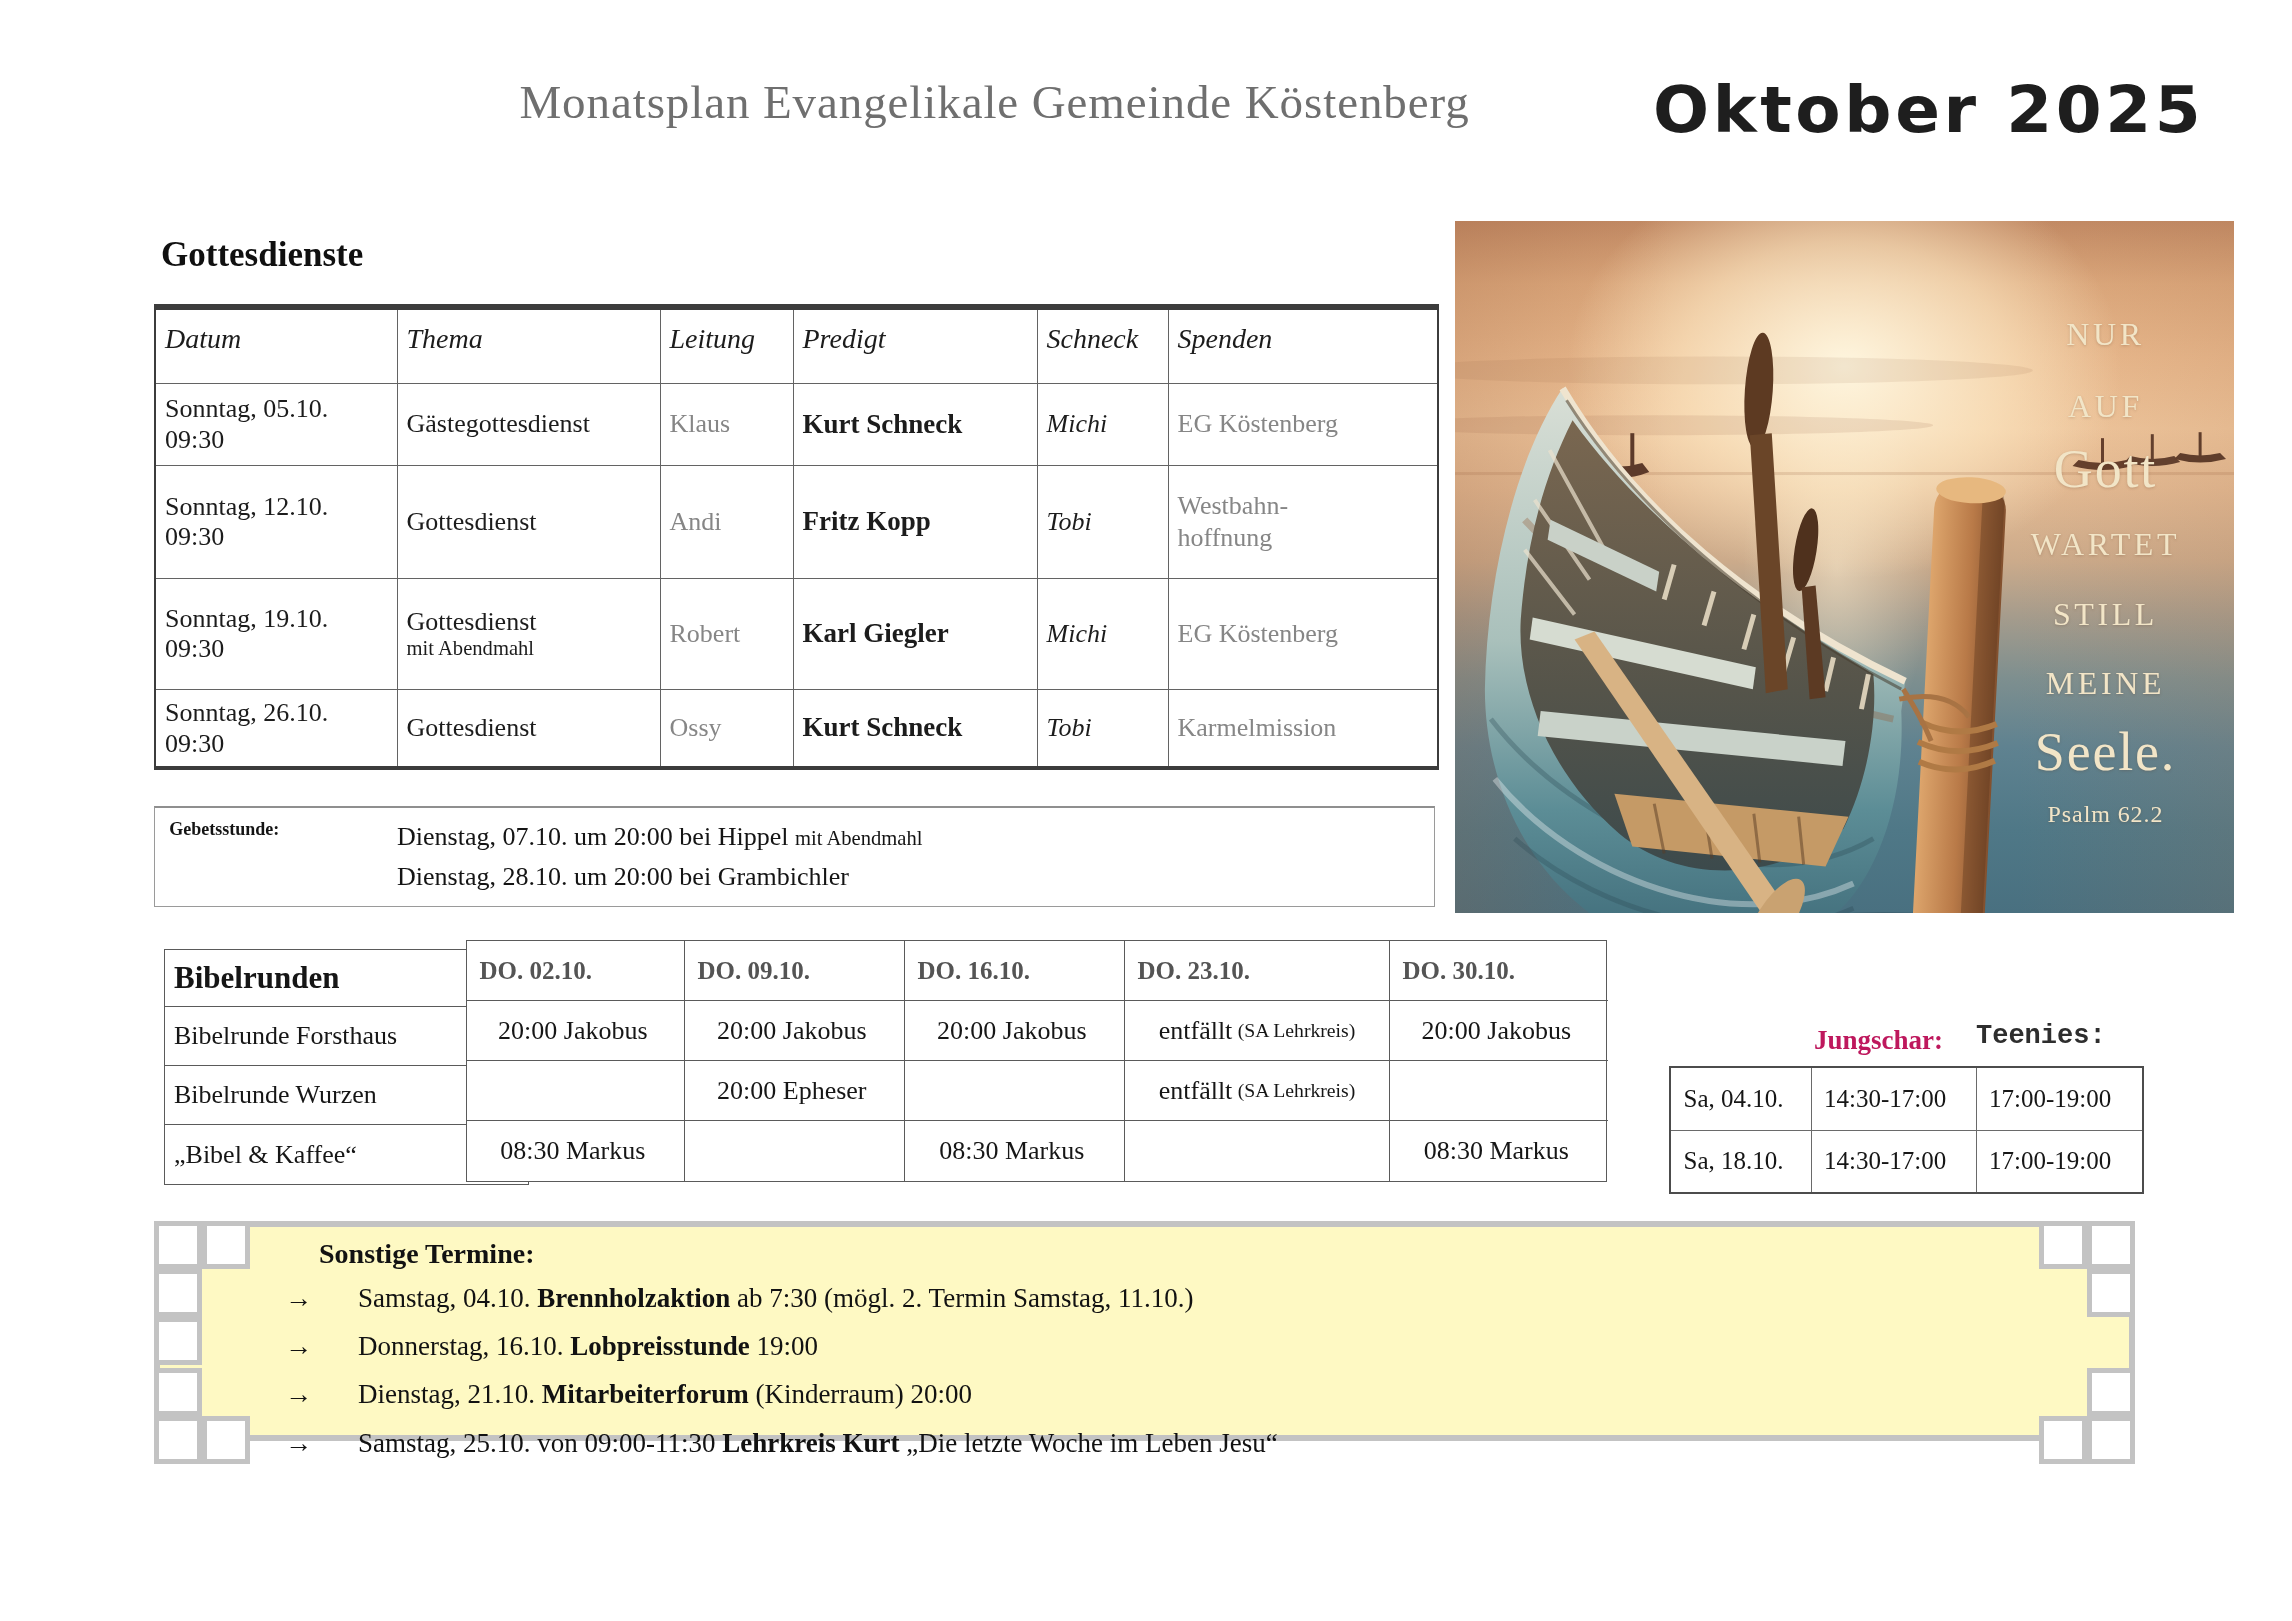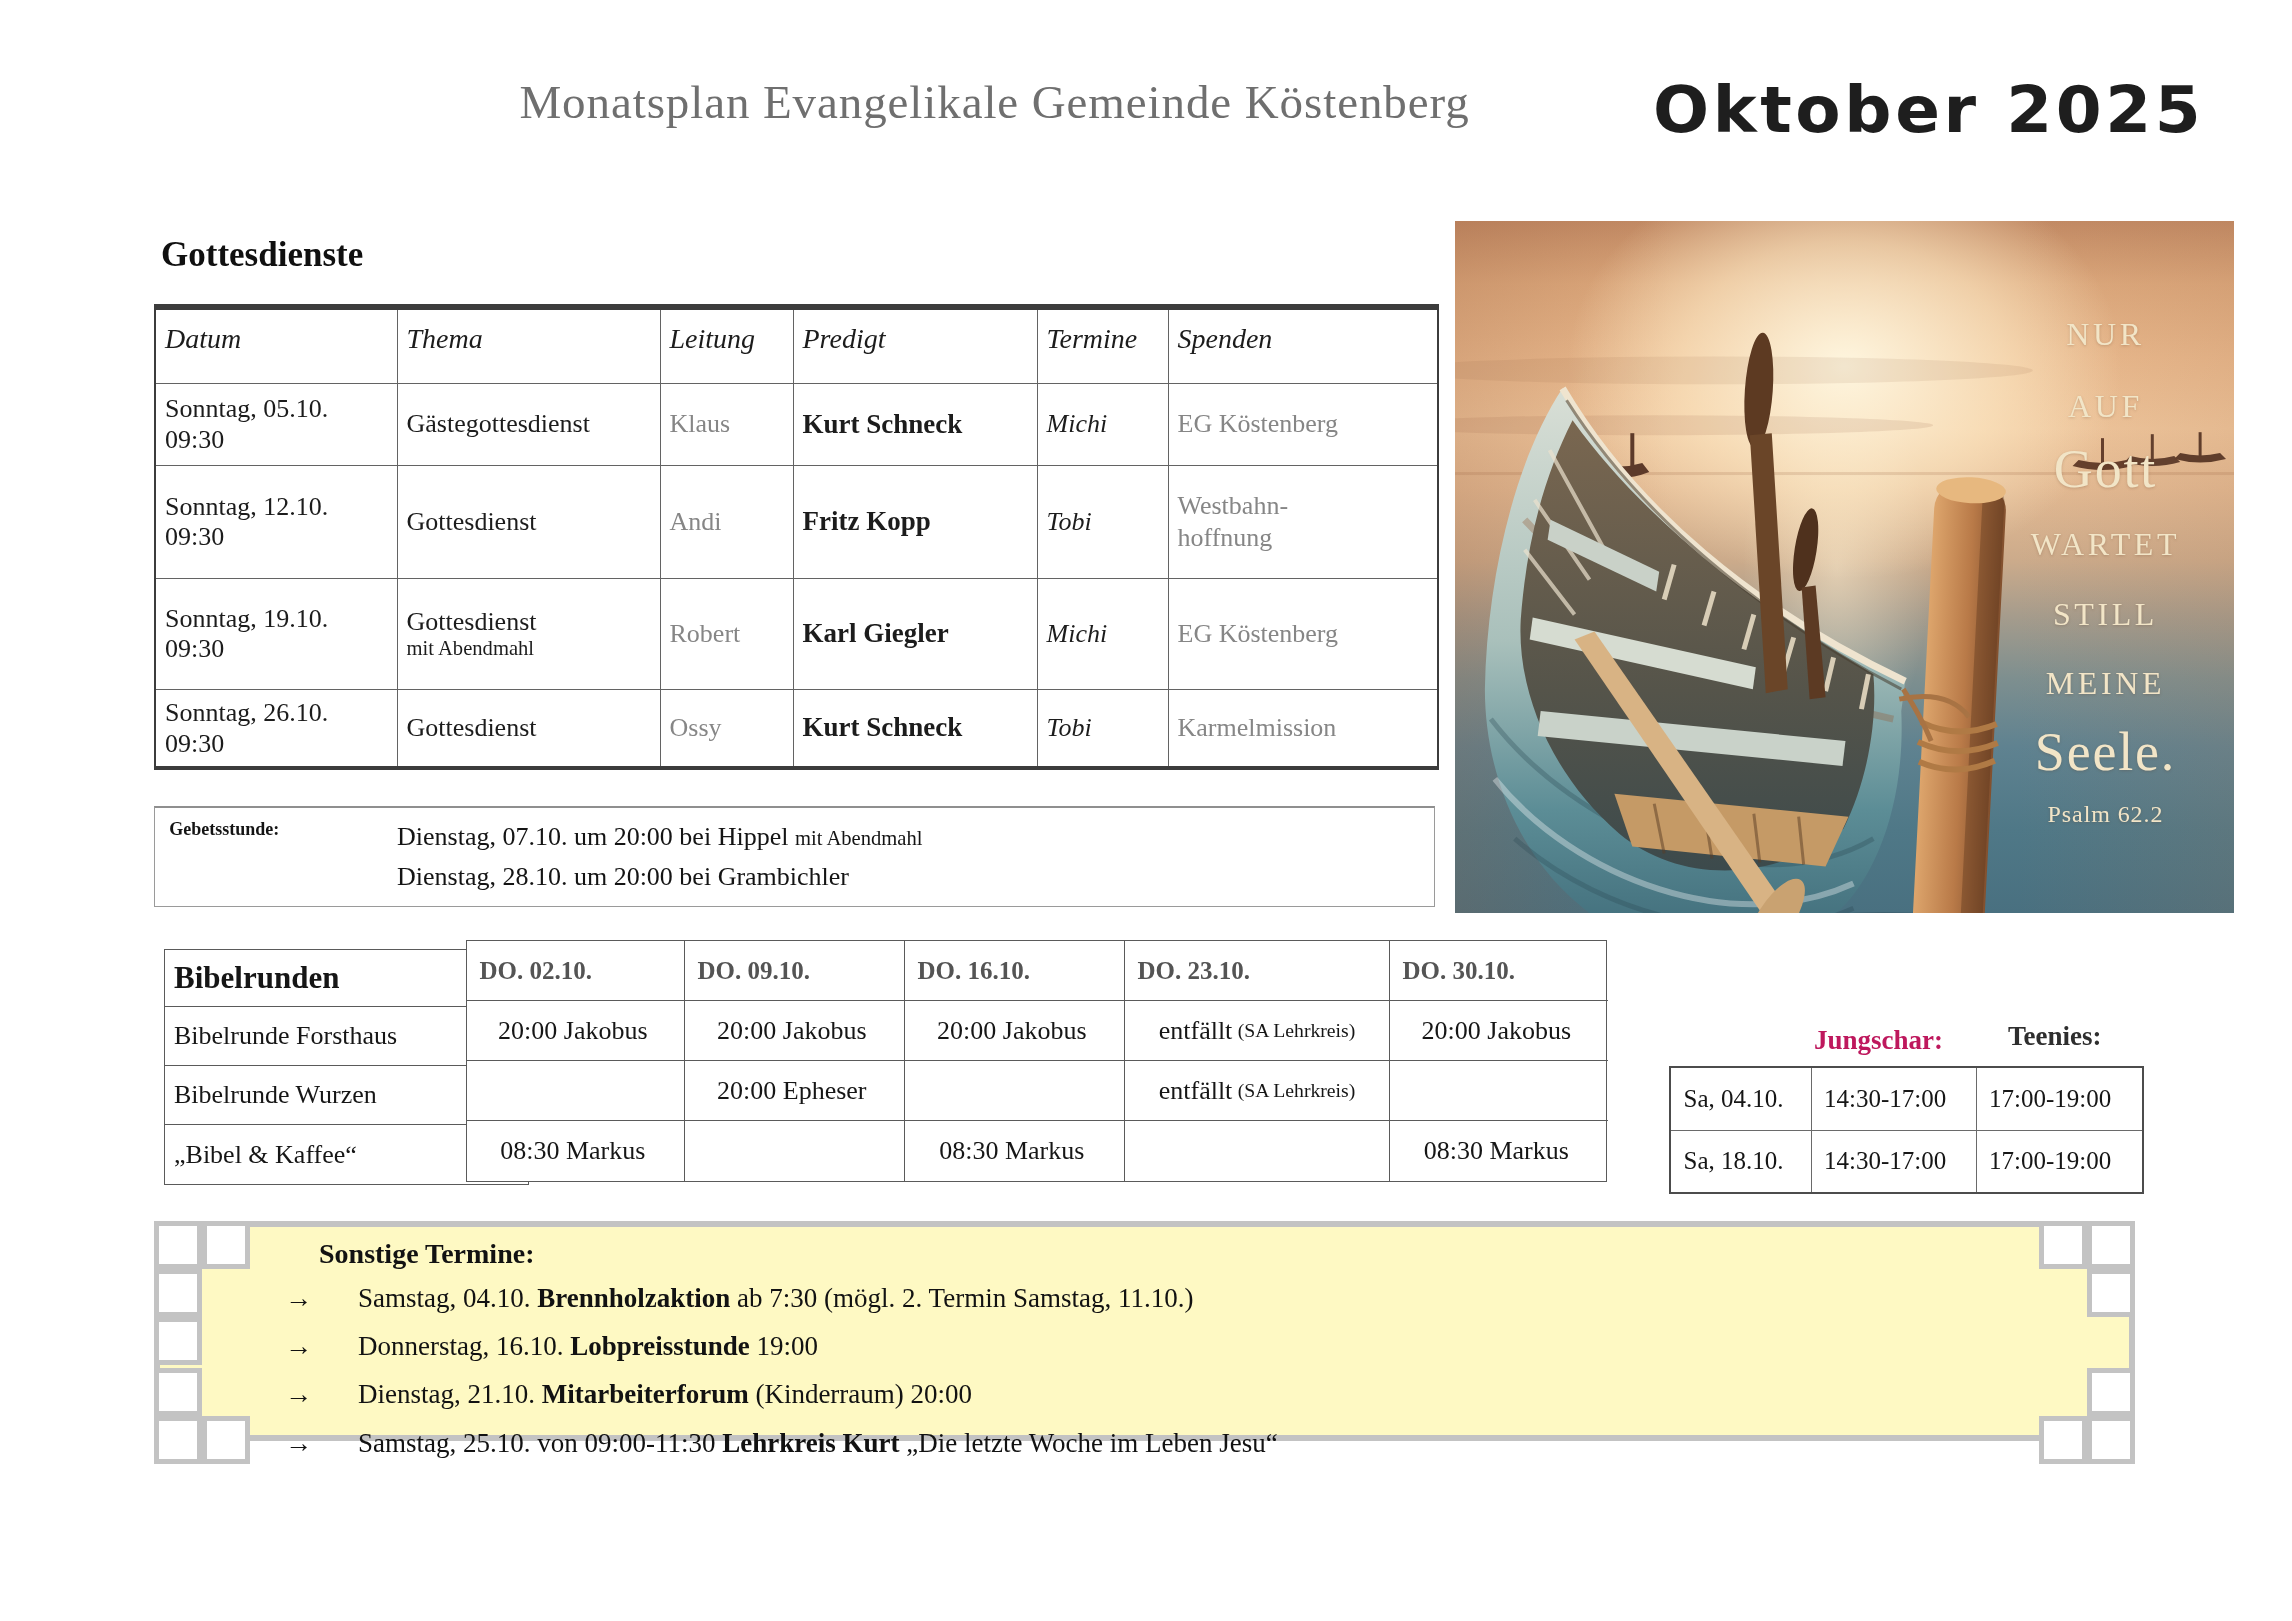--- a/index.html
+++ b/index.html
@@ -48,22 +48,22 @@
     display:flex;align-items:center;justify-content:center;}
   .bib-grid>div:nth-child(5n){border-right:none;}
   .bib-grid>div:nth-child(n+16){border-bottom:none;}
   .bib-col-head{justify-content:flex-start !important;padding-left:12.5px;font-weight:bold;font-size:25px;color:#545454;}
   .bib-cell{font-size:26px;}
   .bib-note{font-size:19.7px;margin-left:5.4px;}
 
   
   .js-label{position:absolute;left:1814px;top:1025px;font-family:"Liberation Serif",serif;
     font-weight:bold;font-size:27px;color:#be185d;}
-  .tn-label{position:absolute;left:1976px;top:1021px;font-family:Liberation Serif, serif;
-    font-weight:bold;font-size:27px;color:#2e2e2e;margin-left:32px;}
+  .tn-label{position:absolute;left:1976px;top:1021px;font-family:Liberation Mono, monospace;
+    font-weight:bold;font-size:27px;color:#2e2e2e;}
   table.jt{position:absolute;left:1669px;top:1066px;width:472px;border-collapse:collapse;table-layout:fixed;
     font-family:"Liberation Serif",serif;font-size:25px;color:#161616;border:2.7px solid #4c4c4c;}
   table.jt td{border:1.8px solid #6a6a6a;padding:0 0 0 12.5px;height:63px;vertical-align:middle;}
 
   
   .frame{position:absolute;left:154px;top:1221px;width:1981px;height:220px;
     border:6.3px solid #c3c3c3;background:#fef9c3;font-family:"Liberation Serif",serif;color:#121212;}
   .sq{position:absolute;width:48px;height:48px;background:#fff;border:5.4px solid #c3c3c3;}
   .st-heading{position:absolute;left:159px;top:10.7px;font-weight:bold;font-size:28px;}
   .st-item{position:absolute;left:125px;font-size:27px;white-space:nowrap;}
@@ -100,21 +100,21 @@
       <col style="width:244px">
       <col style="width:131px">
       <col style="width:270px">
     </colgroup>
   <thead>
     <tr style="height:76px;">
       <th>Datum</th>
       <th>Thema</th>
       <th>Leitung</th>
       <th>Predigt</th>
-      <th>Termine</th>
+      <th>Schneck</th>
       <th>Spenden</th>
     </tr>
   </thead>
   <tbody>
     <tr style="height:82px;">
       <td>
           <span class="two-line" style="display:block">Sonntag,  05.10.</span>
           <span style="display:block">09:30</span>
         </td>
       <td>Gästegottesdienst</td>

